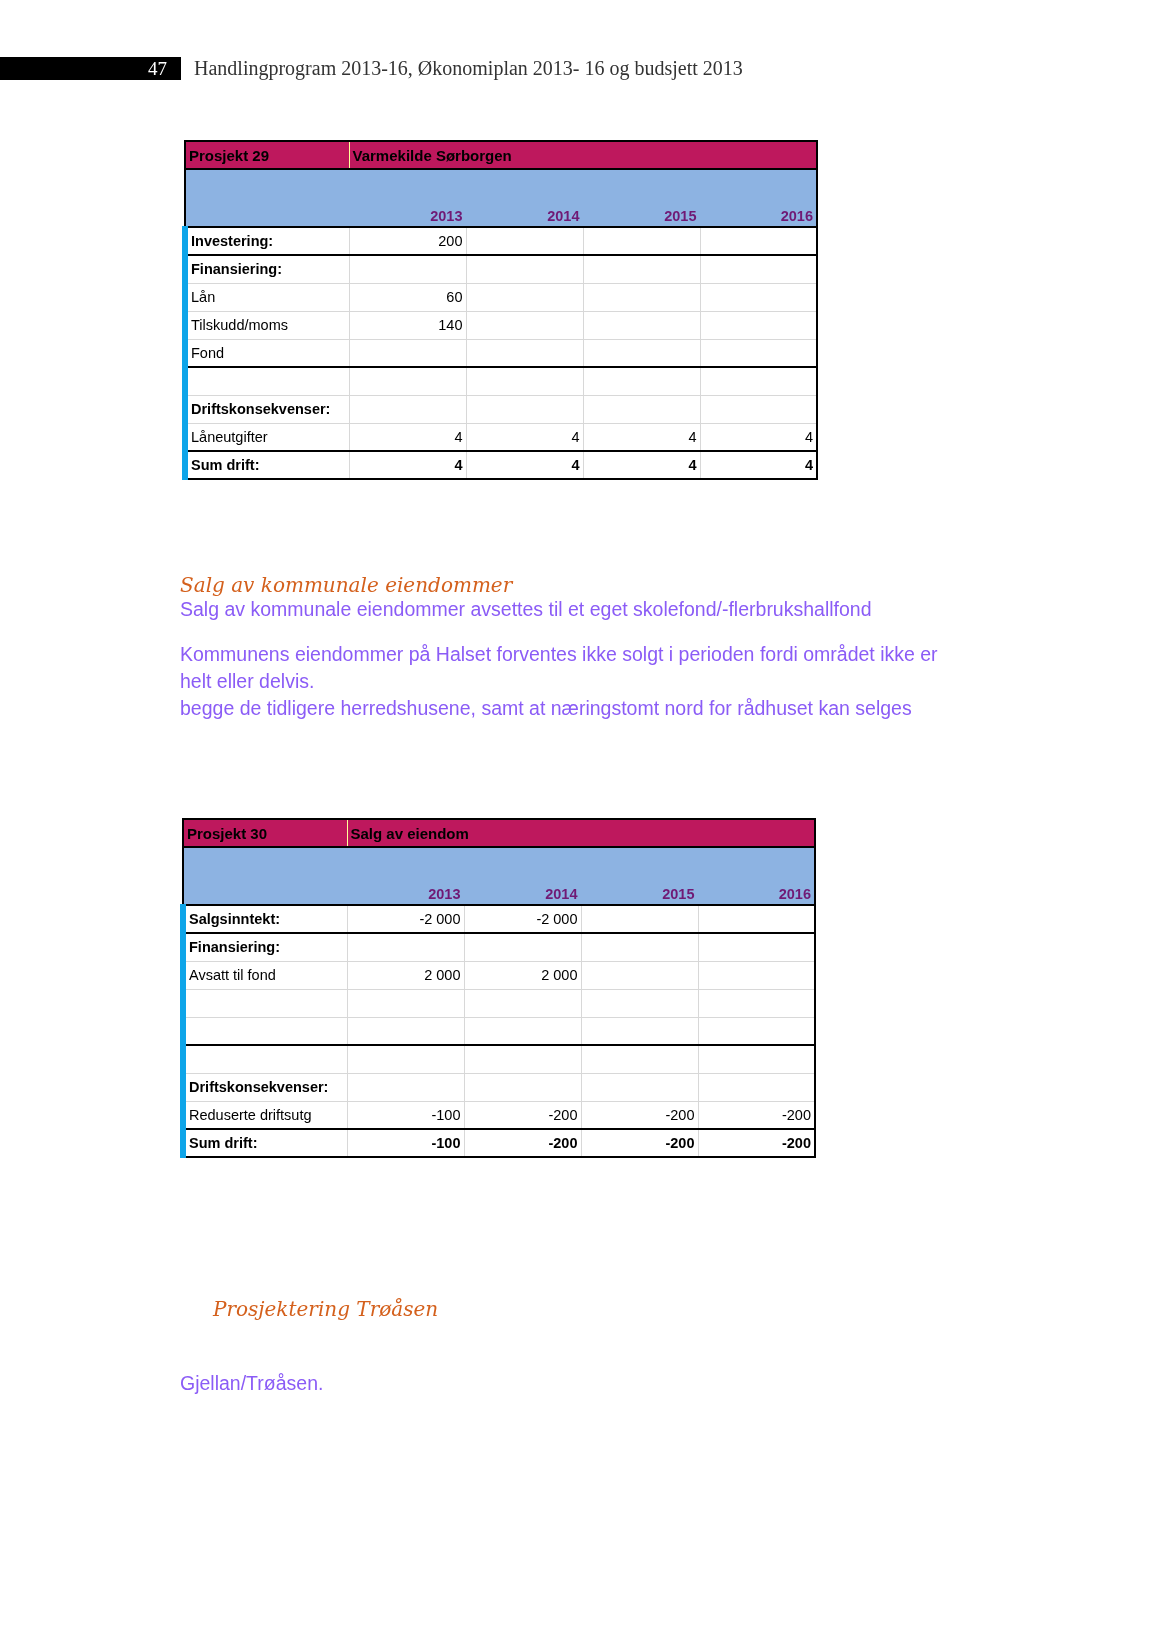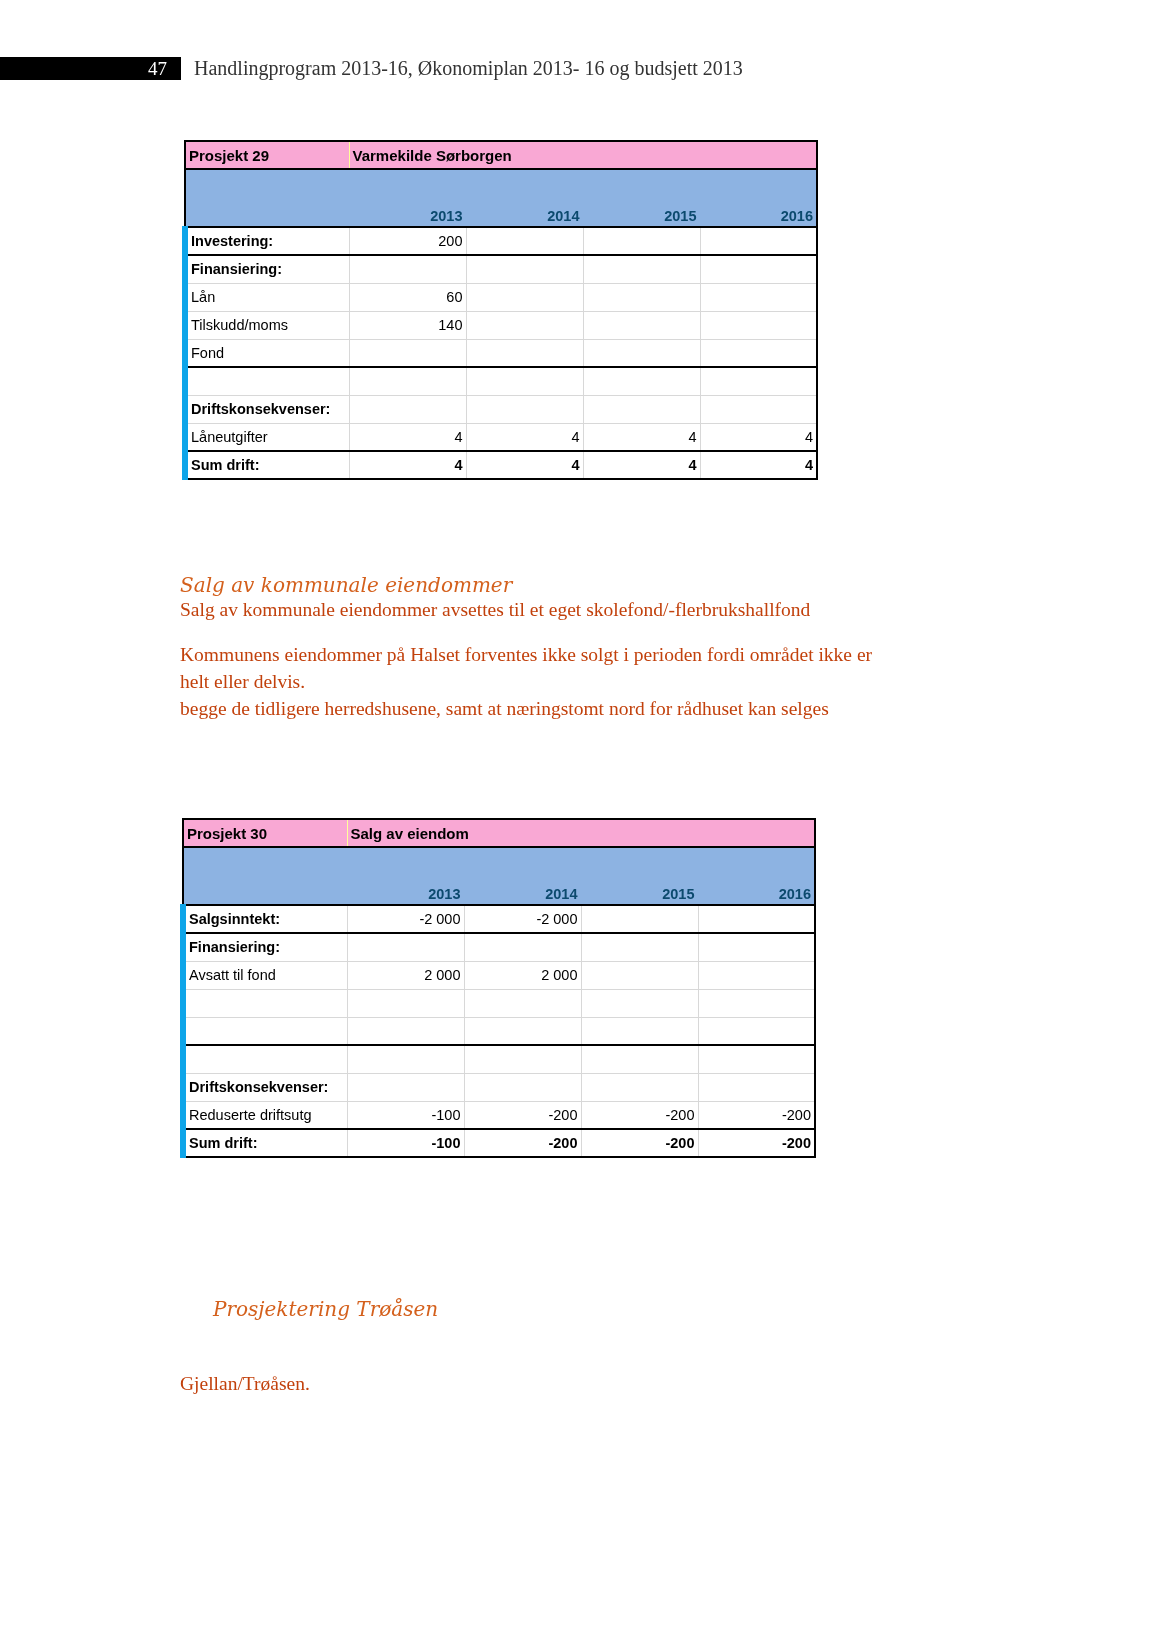--- a/index.html
+++ b/index.html
@@ -8,33 +8,33 @@
   .page-header { position: absolute; top: 57px; left: 0; height: 23px; display: flex; align-items: center; }
   .page-num-band { width: 181px; height: 23px; background: #000000; display: flex; align-items: center; justify-content: flex-end; box-sizing: border-box; padding-right: 14px; }
   .page-num { color: #ffffff; font-family: "Liberation Serif", serif; font-size: 19px; }
   .header-title { margin-left: 13px; font-family: "Liberation Serif", serif; font-size: 20px; color: #333; white-space: nowrap; }
 
   .sheet { position: absolute; border-collapse: collapse; font-family: "Liberation Sans", sans-serif; font-size: 14.5px; color: #000; }
   .sheet td { height: 28px; padding: 0 3px; border: 1px solid #d8d8d8; box-sizing: border-box; white-space: nowrap; }
   .sheet td.label { width: 164px; text-align: left; }
   .sheet td.num { width: 117px; text-align: right; }
   .sheet .bold { font-weight: bold; }
-  .sheet tr.title-row td { background: #f9a8d4; font-weight: bold; font-size: 15px; border-top: 2px solid #000; border-bottom: 2px solid #000; border-left-color: #ffff99; border-right-color: #ffff99; }
+  .sheet tr.title-row td { background: #be185d; font-weight: bold; font-size: 15px; border-top: 2px solid #000; border-bottom: 2px solid #000; border-left-color: #ffff99; border-right-color: #ffff99; }
   .sheet tr.title-row td:first-child { border-left: 2px solid #000; }
   .sheet tr.title-row td:last-child { border-right: 2px solid #000; }
-  .sheet tr.year-row td { background: #8db3e2; color: #0c4a6e; font-weight: bold; height: 58px; vertical-align: bottom; padding-bottom: 2px; border-left-color: #8db3e2; border-right-color: #8db3e2; border-bottom: 2px solid #000; }
+  .sheet tr.year-row td { background: #8db3e2; color: #701a75; font-weight: bold; height: 58px; vertical-align: bottom; padding-bottom: 2px; border-left-color: #8db3e2; border-right-color: #8db3e2; border-bottom: 2px solid #000; }
   .sheet tr.year-row td:first-child { border-left: 2px solid #000; }
   .sheet tr.year-row td:last-child { border-right: 2px solid #000; }
   .sheet td:first-child { border-left: 6px solid #0ea5e9; }
   .sheet td:last-child { border-right: 2px solid #000; }
   .sheet tr.thick-bottom td { border-bottom: 2px solid #000; }
   .sheet tr.last-row td { border-bottom: 2px solid #000; }
 
   .section-heading { position: absolute; left: 180px; font-family: "DejaVu Serif", serif; font-style: italic; font-size: 20px; color: #d4601c; }
-  .body-text { position: absolute; left: 180px; font-family: Liberation Serif, serif; font-size: 19.5px; color: #c2410c; line-height: 27px; width: 800px; }
+  .body-text { position: absolute; left: 180px; font-family: Liberation Sans, sans-serif; font-size: 19.5px; color: #8b5cf6; line-height: 27px; width: 800px; }
 </style>
 </head>
 <body>
 
 <div class="page-header">
   <div class="page-num-band">
     <span class="page-num">47</span>
   </div>
   <span class="header-title">Handlingprogram 2013-16, Økonomiplan 2013- 16 og budsjett 2013</span>
 </div>

